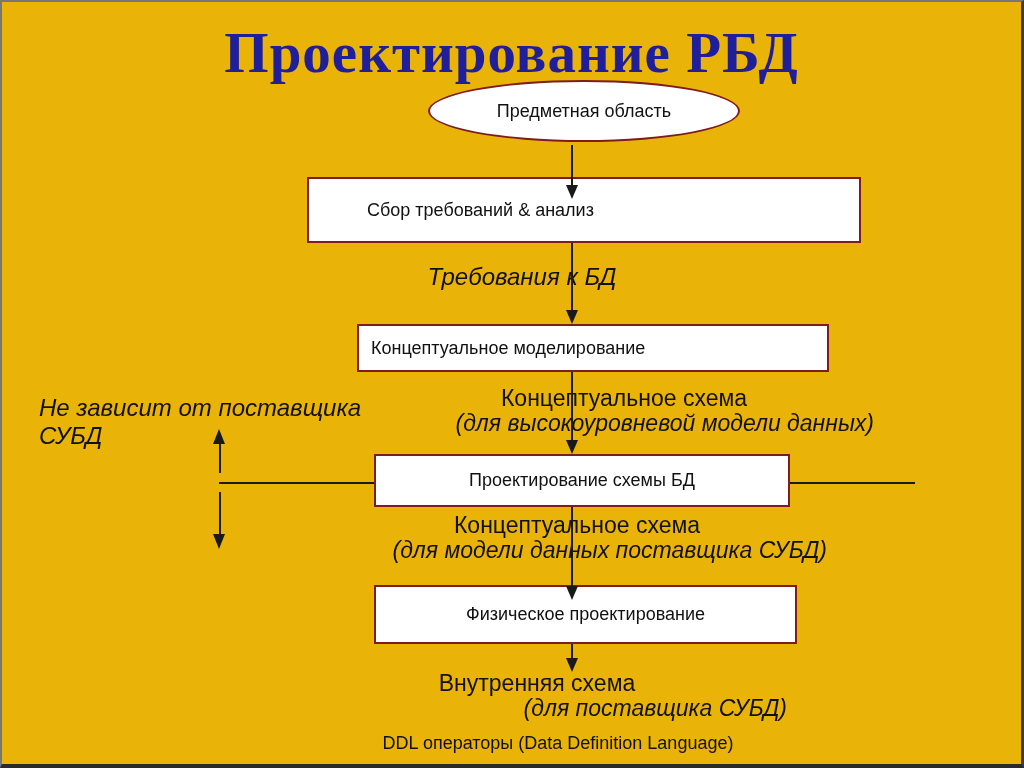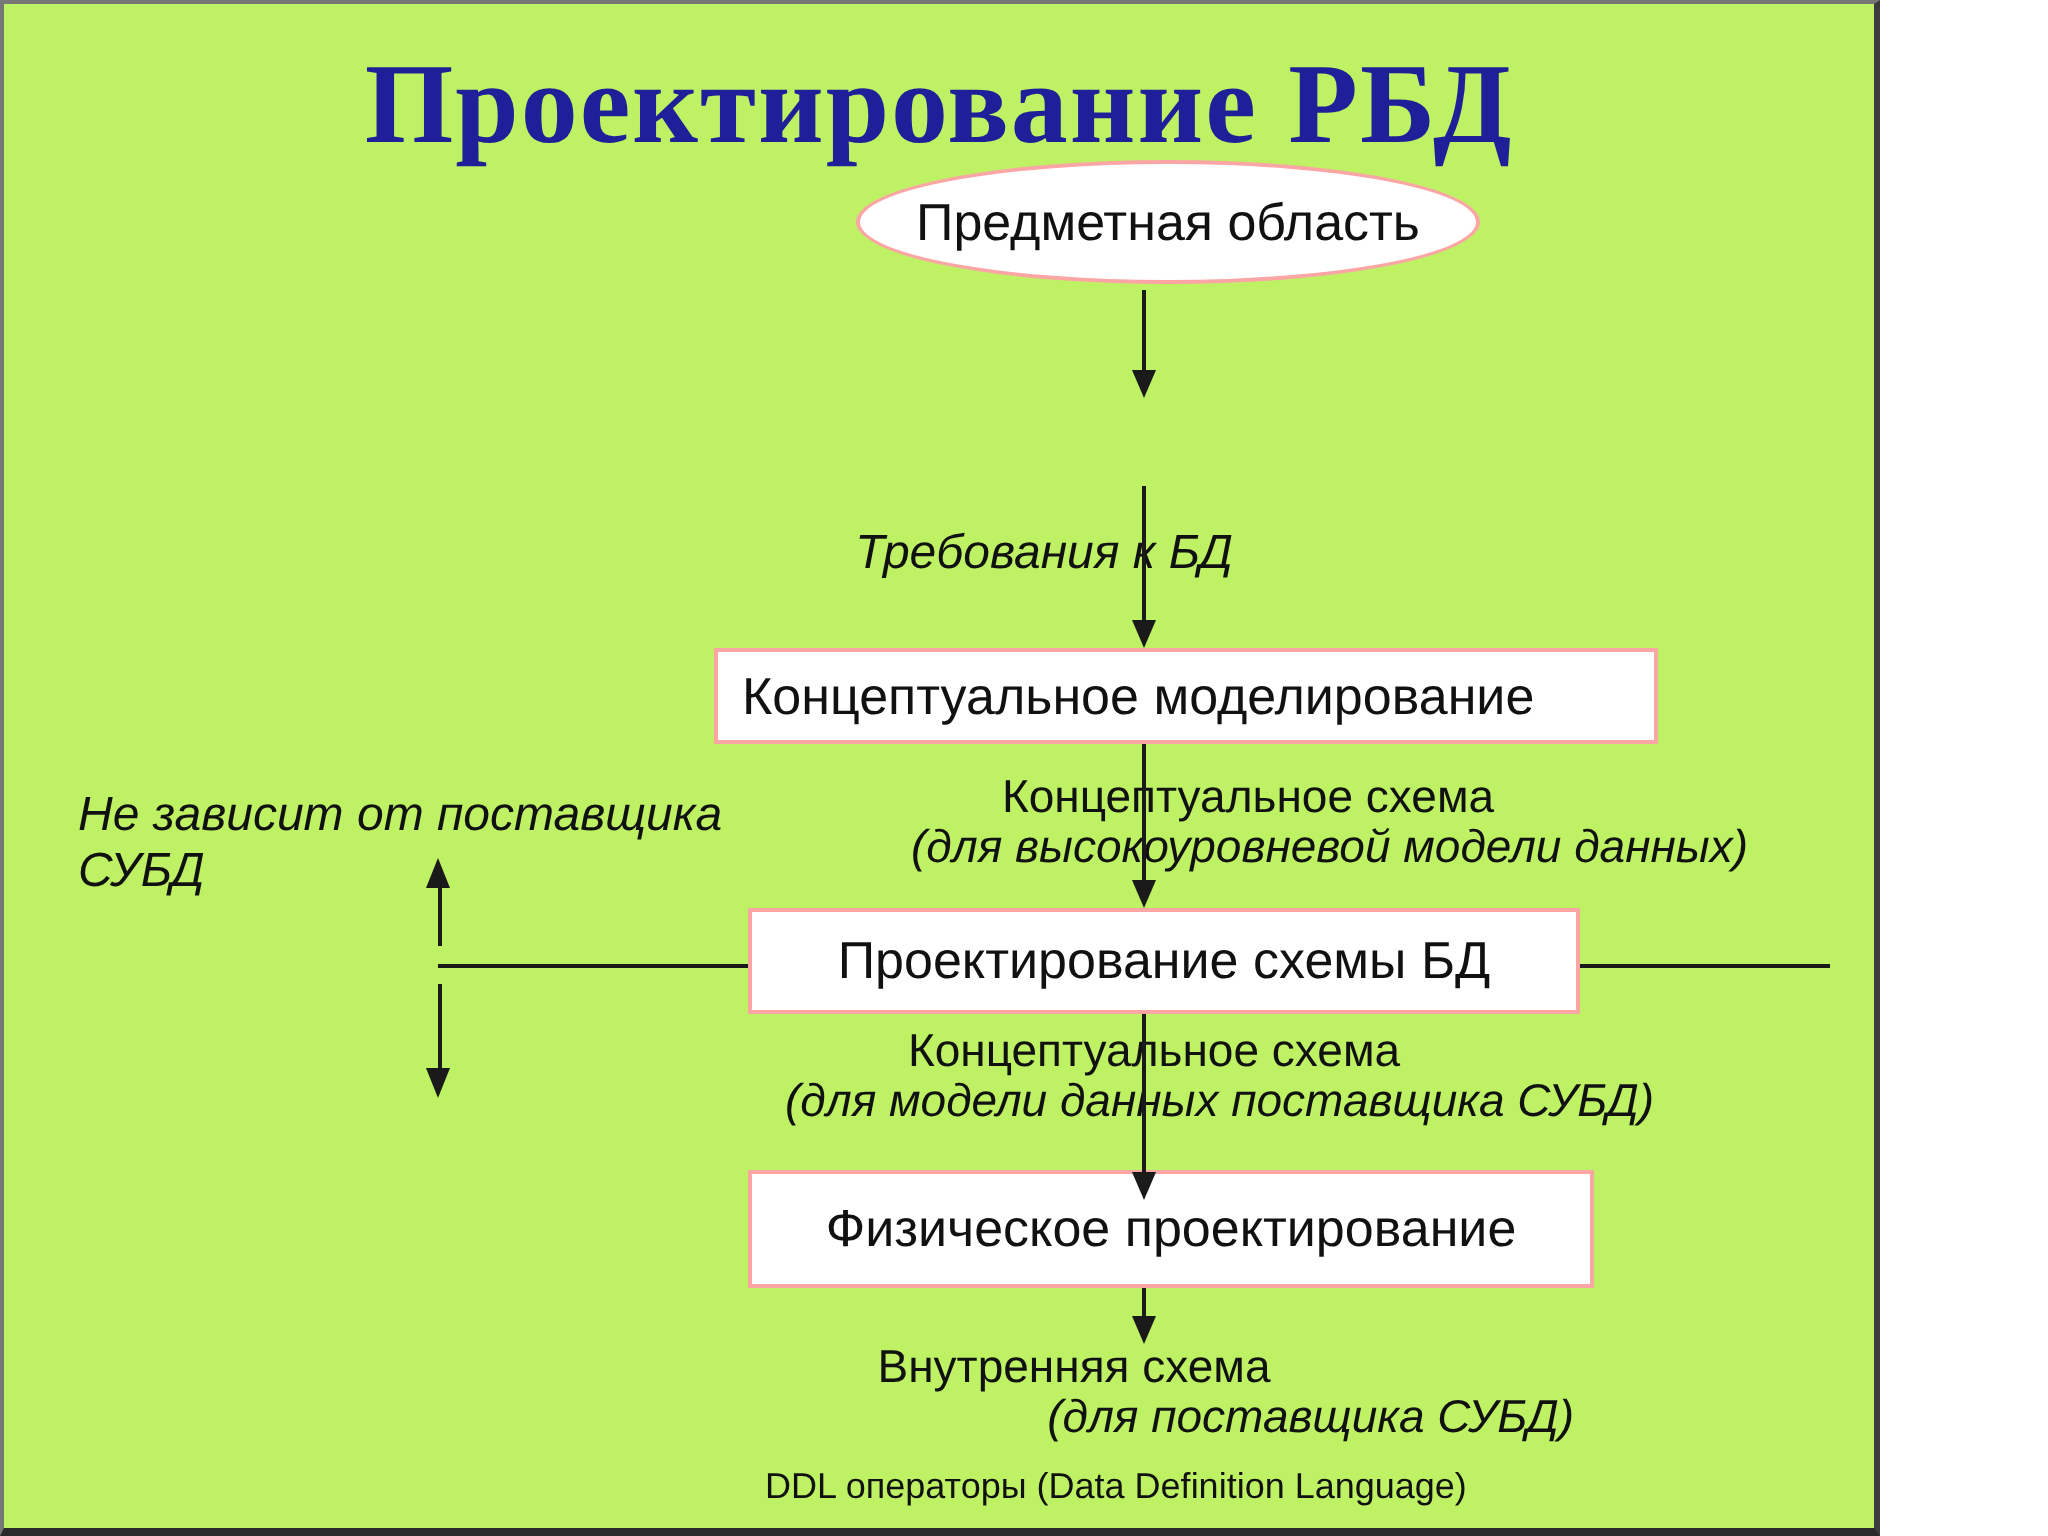--- a/index.html
+++ b/index.html
@@ -1,29 +1,29 @@
 <!DOCTYPE html>
 <html><head>
 <meta charset="utf-8">
 <style>
   html,body { margin:0; padding:0; background:#fff; }
   .slide {
-    position:relative; width:940px; height:768px; background:#bef264;
+    position:relative; width:1024px; height:768px; background:#eab308;
     font-family:"Liberation Sans", sans-serif; color:#111;
     overflow:hidden; box-sizing:border-box;
     border:2px solid #777; border-right:3px solid #3c3c3c; border-bottom:4px solid #2a2a2a;
   }
   .title {
     position:absolute; top:18px; left:0; width:100%; text-align:center;
     font-family:"Liberation Serif", serif; font-weight:bold; font-size:57px;
     color:#1f1f99; letter-spacing:1px;
   }
   .node, .box {
-    position:absolute; border:2px solid #fca5a5; background:#fff;
-    display:flex; align-items:center; font-size:26px; box-sizing:border-box;
+    position:absolute; border:2px solid #7f1d1d; background:#fff;
+    display:flex; align-items:center; font-size:18px; box-sizing:border-box;
     white-space:nowrap;
   }
   .ellipse { left:426px; top:78px; width:312px; height:62px; border-radius:50%; justify-content:center; }
   .b1 { left:305px; top:175px; width:554px; height:66px; justify-content:flex-start; padding-left:58px; }
   .b2 { left:355px; top:322px; width:472px; height:48px; justify-content:flex-start; padding-left:12px; }
   .b3 { left:372px; top:452px; width:416px; height:53px; justify-content:center; }
   .b4 { left:372px; top:583px; width:423px; height:59px; justify-content:center; }
 
   .vline { position:absolute; width:2px; background:#1a1a1a; left:569px; }
   .vl1 { top:143px; height:41px; }
@@ -74,20 +74,23 @@
 <body>
 
 <div class="slide">
 
   <div class="title">Проектирование РБД</div>
 
   <div class="node ellipse">
     <span>Предметная область</span>
   </div>
 
+  <div class="box b1">
+    <span>Сбор требований &amp; анализ</span>
+  </div>
 
   <div class="box b2">
     <span>Концептуальное моделирование</span>
   </div>
 
   <div class="box b3">
     <span>Проектирование схемы БД</span>
   </div>
 
   <div class="box b4">

